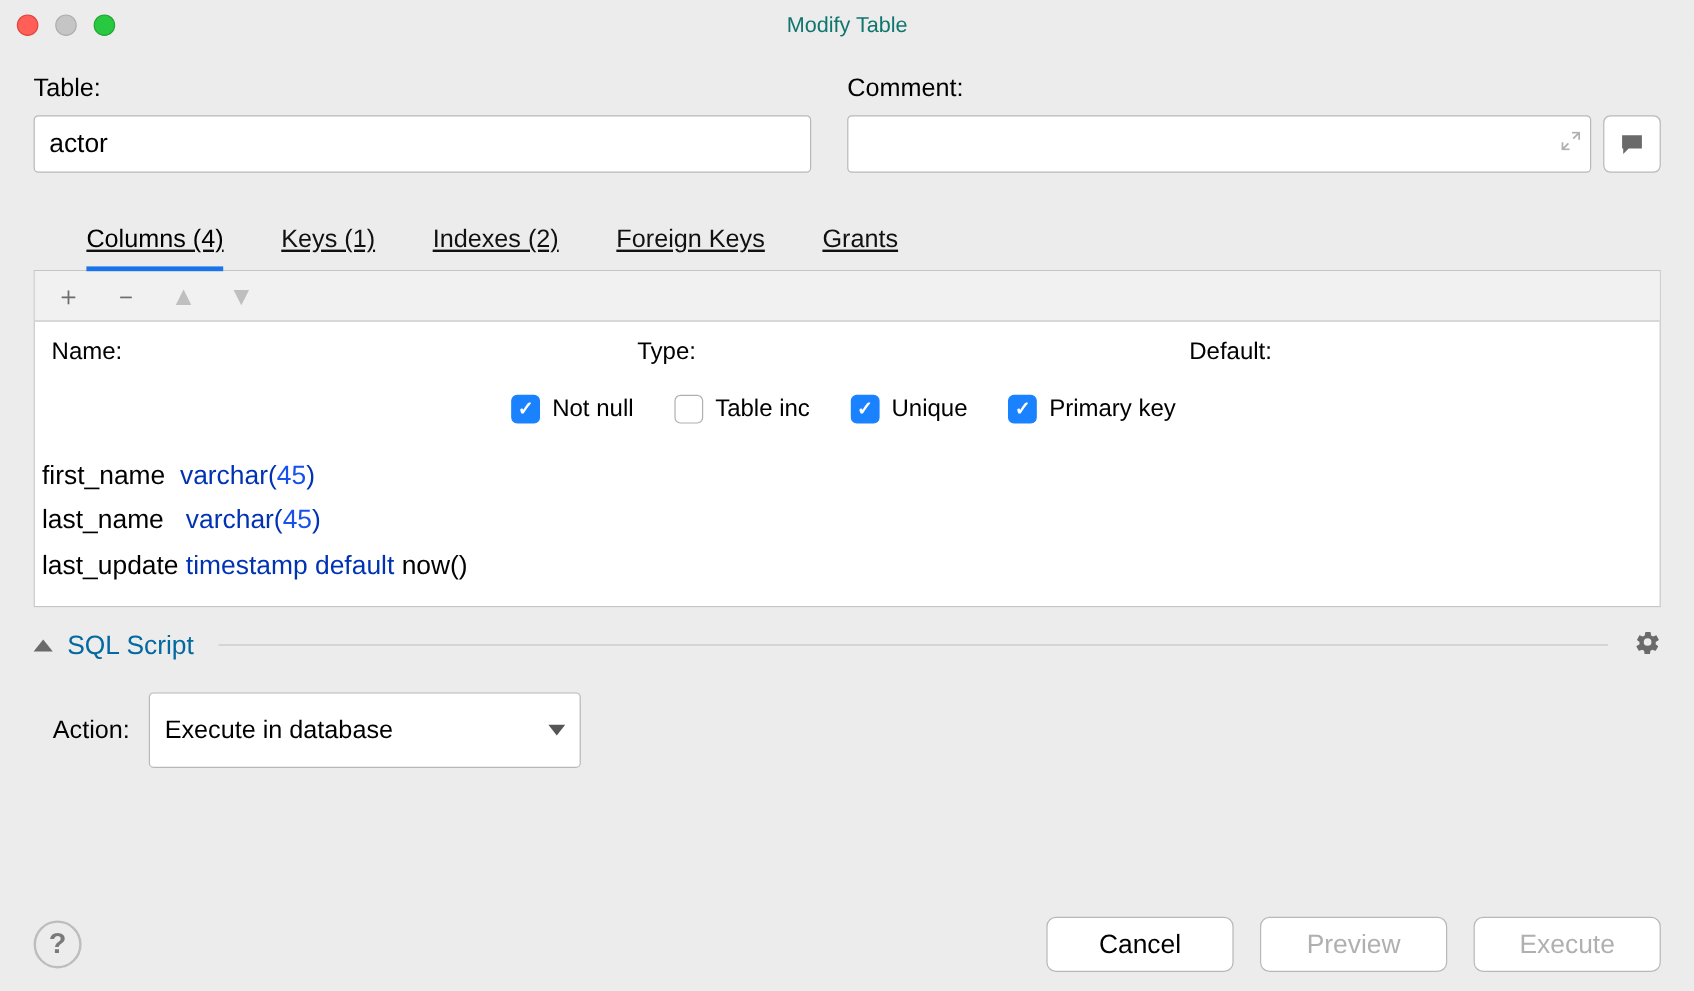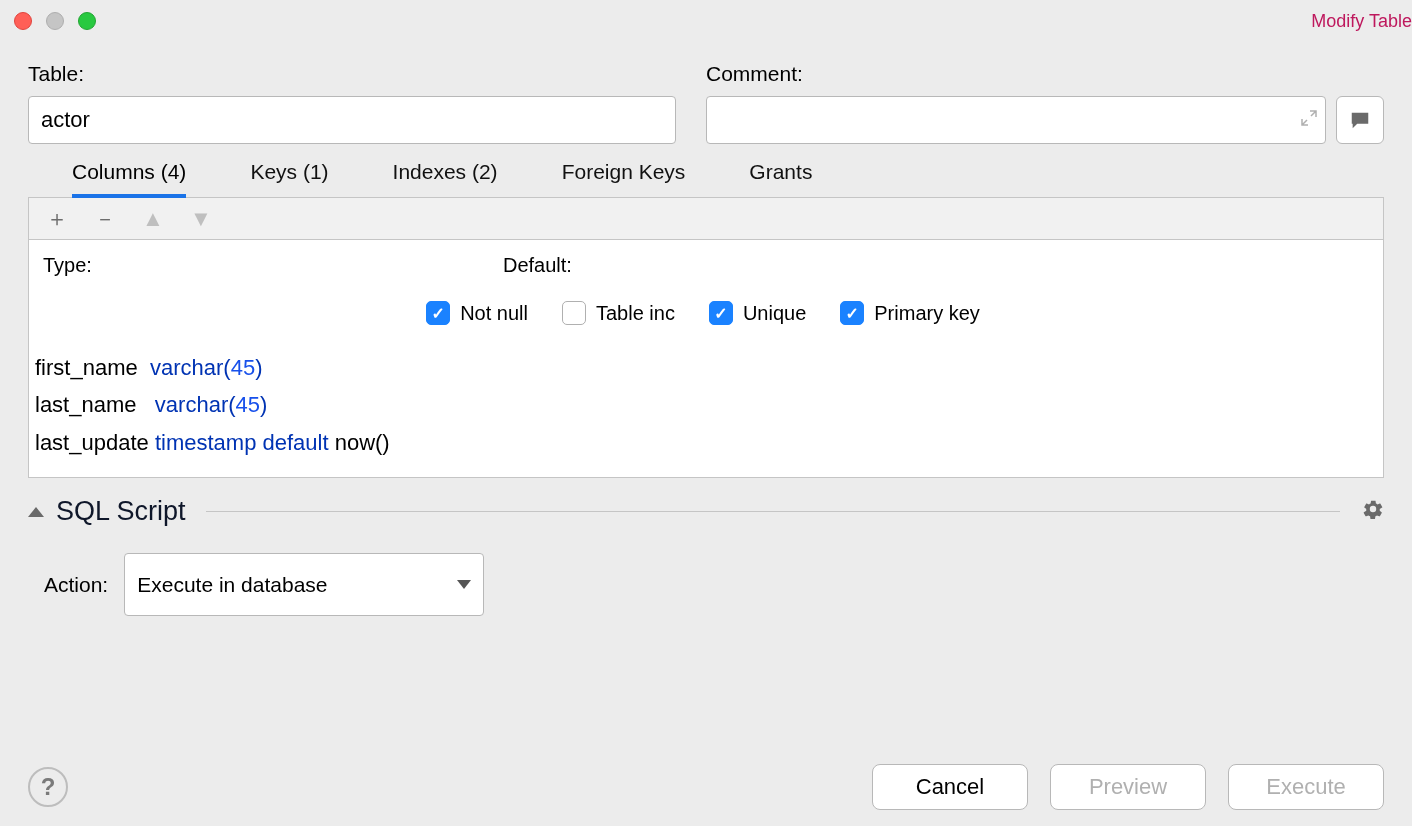--- a/index.html
+++ b/index.html
@@ -19,22 +19,22 @@
     align-items: center;
     padding: 0 14px;
     position: relative;
   }
   .traffic-lights { display: flex; gap: 14px; }
   .t-light { width: 18px; height: 18px; border-radius: 50%; }
   .t-close { background: #ff5f57; border: 1px solid #e0443e; }
   .t-min   { background: #c5c5c5; border: 1px solid #aeaeae; }
   .t-max   { background: #28c940; border: 1px solid #22a533; }
   .title {
-    position: absolute; left: 0; right: 0; text-align: right;
-    font-size: 18px; color: #be185d; font-weight: 400;
+    position: absolute; left: 0; right: 0; text-align: center;
+    font-size: 18px; color: #0f766e; font-weight: 400;
   }
   .content { padding: 20px 28px 0 28px; }
   .top-row { display: flex; gap: 30px; }
   .field-group { display: flex; flex-direction: column; flex: 1; }
   .field-group.comment-g { flex: 1; }
   .label { font-size: 21px; color: #000; margin-bottom: 10px; }
   .text-input {
     width: 100%; height: 48px;
     border: 1px solid #b8b8b8; border-radius: 4px;
     background: #fff; font-size: 22px; padding: 0 12px;
@@ -48,22 +48,22 @@
     position: absolute; right: 8px; top: 50%; transform: translateY(-50%);
     color: #b0b0b0; font-size: 16px;
   }
   .icon-btn {
     width: 48px; height: 48px; border: 1px solid #b8b8b8;
     border-radius: 6px; background: #fff;
     display: flex; align-items: center; justify-content: center;
   }
   .icon-btn svg { width: 22px; height: 22px; fill: #6a6a6a; }
   .tabs {
-    display: flex; gap: 64px; margin-top: 16px; padding-left: 44px;
-    font-size: 21px; color: #111;
+    display: flex; gap: 48px; margin-top: 44px; padding-left: 44px;
+    font-size: 21px; color: #111; text-decoration: underline;
   }
   .tab { padding-bottom: 10px; cursor: pointer; }
   .tab.active { color: #000; border-bottom: 4px solid #1a73e8; }
   .panel {
     border: 1px solid #c5c5c5; background: #fff; margin-top: -1px;
   }
   .panel-toolbar {
     height: 42px; background: #f1f1f1; border-bottom: 1px solid #c5c5c5;
     display: flex; align-items: center; gap: 24px; padding: 0 16px;
   }
@@ -115,21 +115,21 @@
   .col-line .ckw { color:#0033b3; }
   .col-line { white-space: pre; }
 
   .sql-row {
     display:flex; align-items:center; margin-top: 18px; gap: 12px;
   }
   .triangle-up {
     width:0; height:0; border-left:8px solid transparent; border-right:8px solid transparent;
     border-bottom:10px solid #6a6a6a;
   }
-  .sql-label { font-size: 27px; color:#0f172a; margin-right: 8px; }
+  .sql-label { font-size: 22px; color:#0369a1; margin-right: 8px; }
   .sql-line { flex:1; height:1px; background:#c5c5c5; }
   .gear { margin-left: 10px; color:#6a6a6a; }
   .gear svg { width: 22px; height:22px; fill:#6a6a6a; }
 
   .action-row { display:flex; align-items:center; gap: 16px; margin-top: 26px; padding-left: 16px;}
   .action-label { font-size: 21px; }
   .select-box {
     width: 360px; height: 63px; border:1px solid #b8b8b8; border-radius:4px;
     background:#fff; display:flex; align-items:center; justify-content:space-between;
     padding: 0 12px; font-size: 21px;
@@ -204,20 +204,21 @@
   <div class="panel">
     <div class="panel-toolbar">
       <div class="tool-icn">＋</div>
       <div class="tool-icn">－</div>
       <div class="tool-icn disabled">▲</div>
       <div class="tool-icn disabled">▼</div>
     </div>
 
     <div class="edit-area">
       <div class="col-headers">
+        <div class="hdr-name">Name:</div>
         <div class="hdr-type">Type:</div>
         <div class="hdr-default">Default:</div>
       </div>
 
       <div class="checks-row">
         <div class="chk">
           <div class="chkbox checked"></div>
           <span>Not null</span>
         </div>
         <div class="chk">

